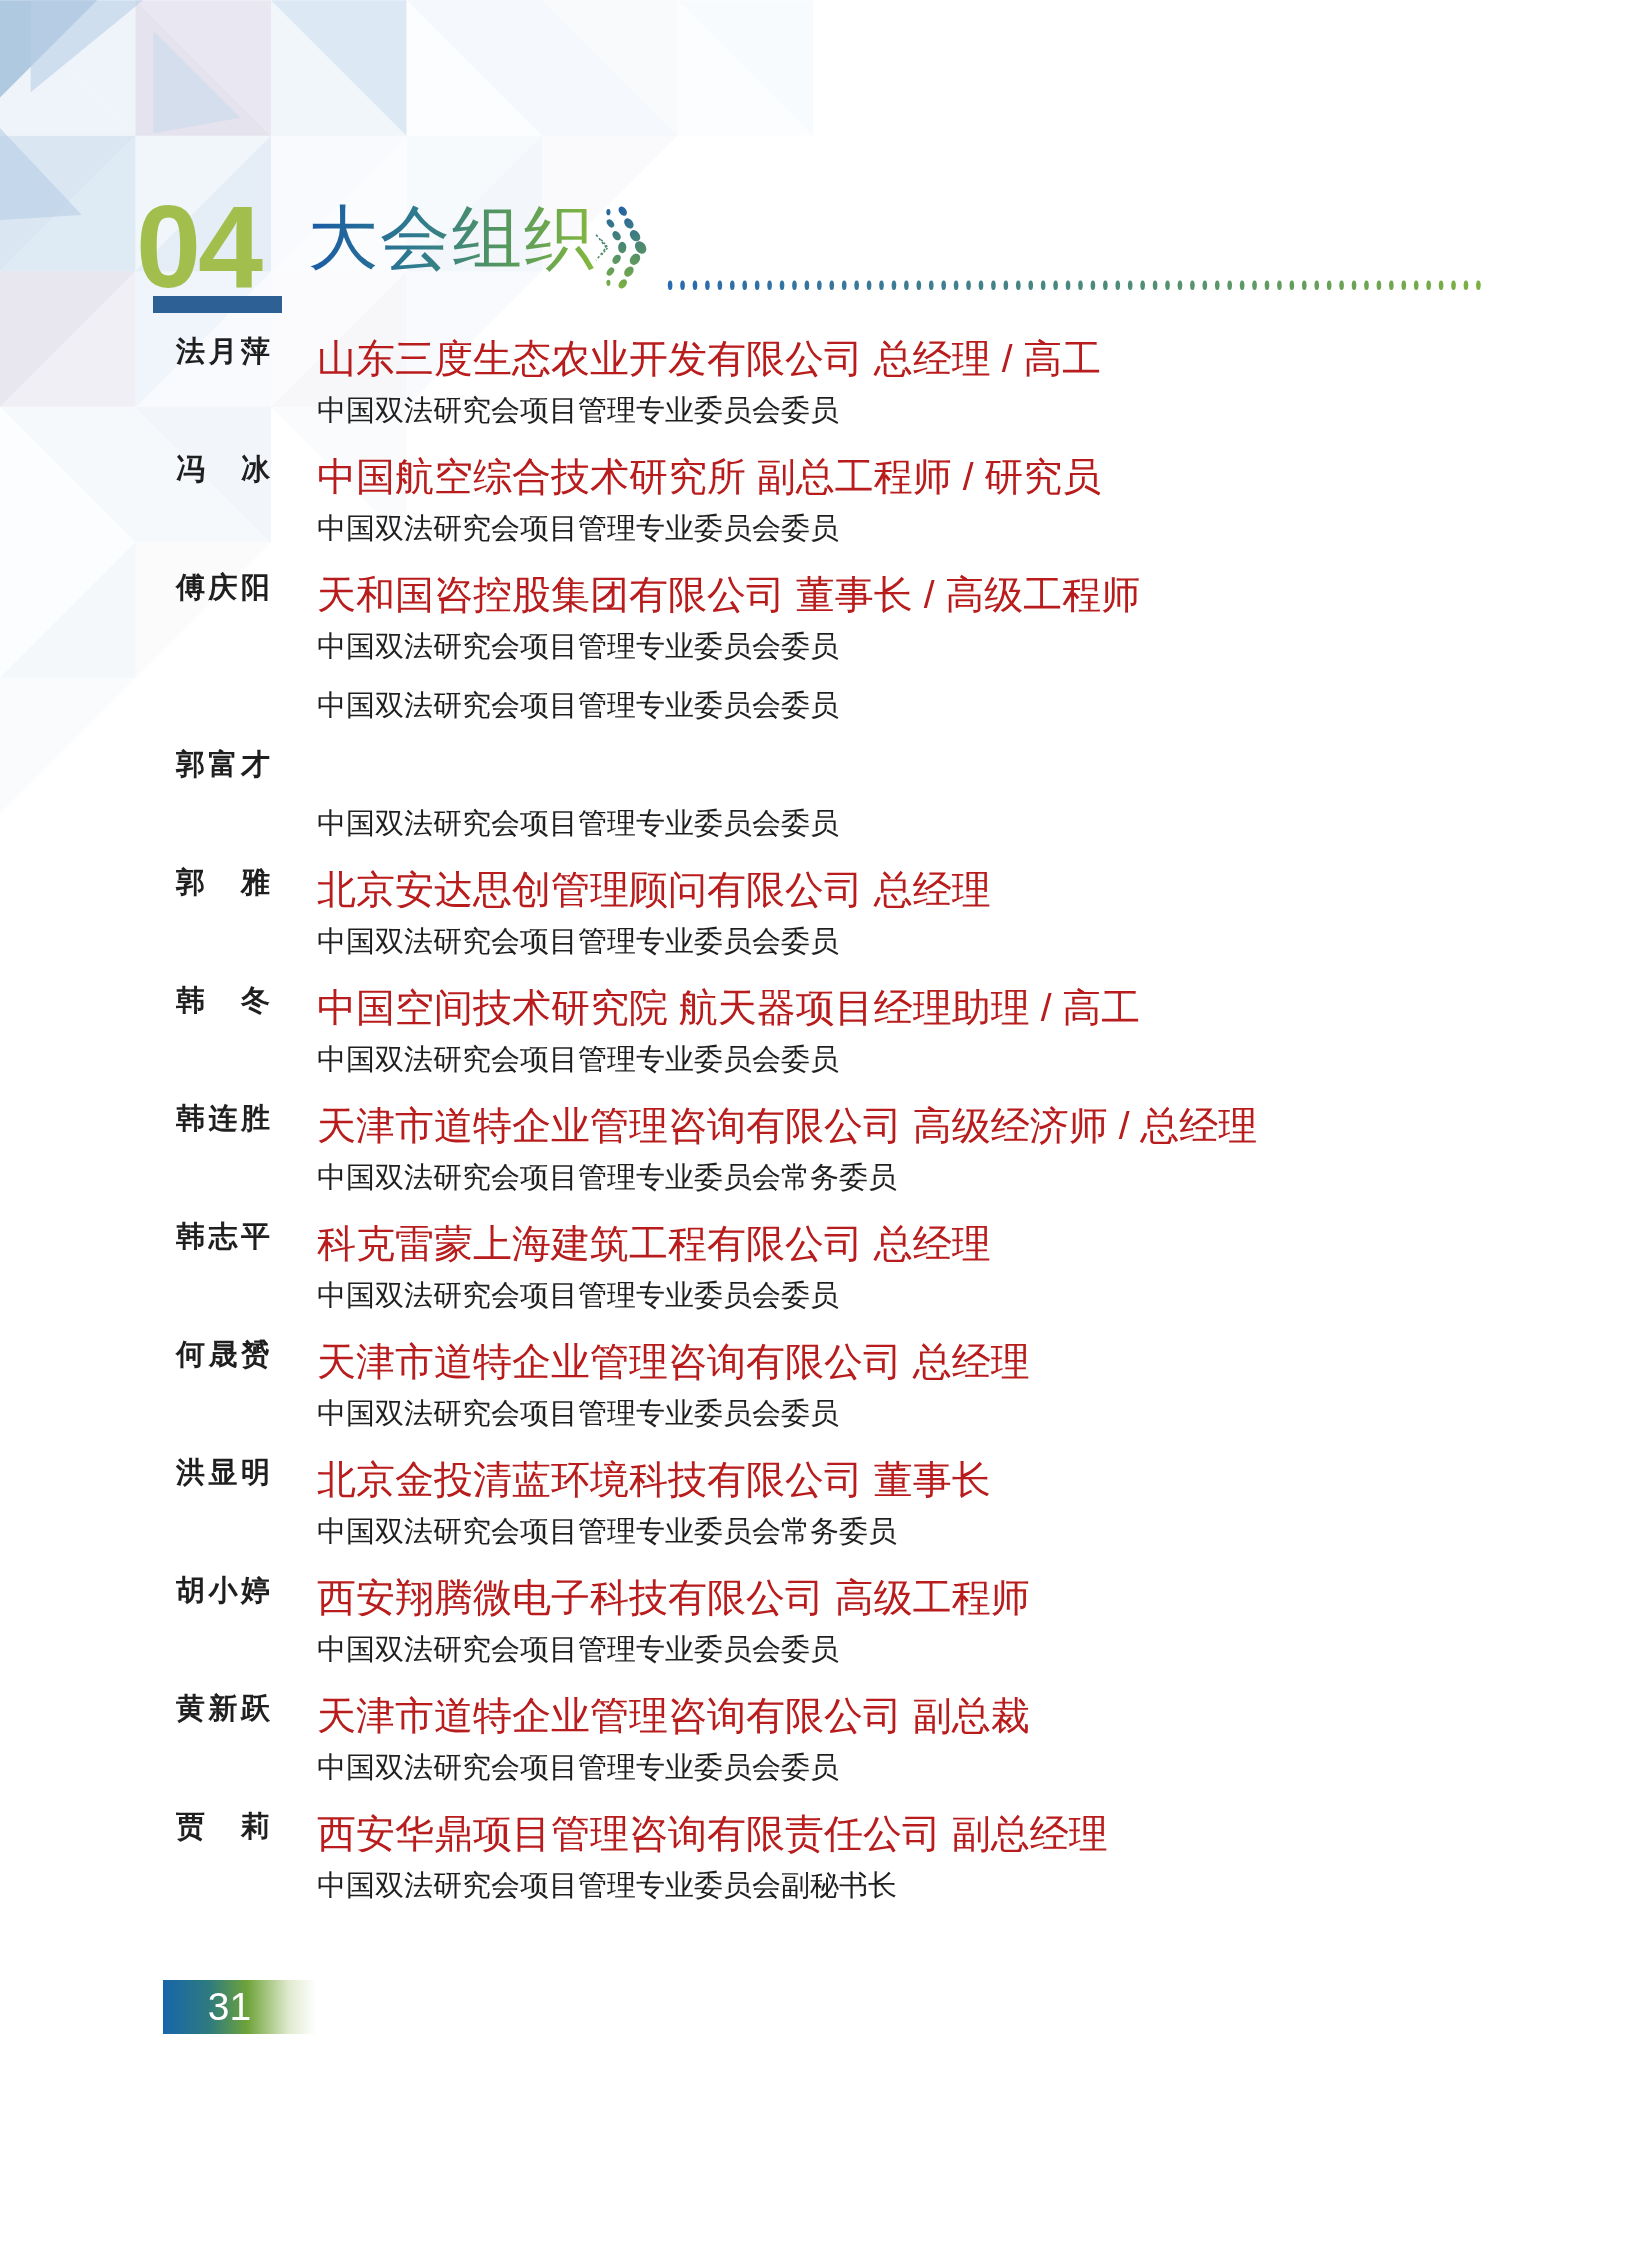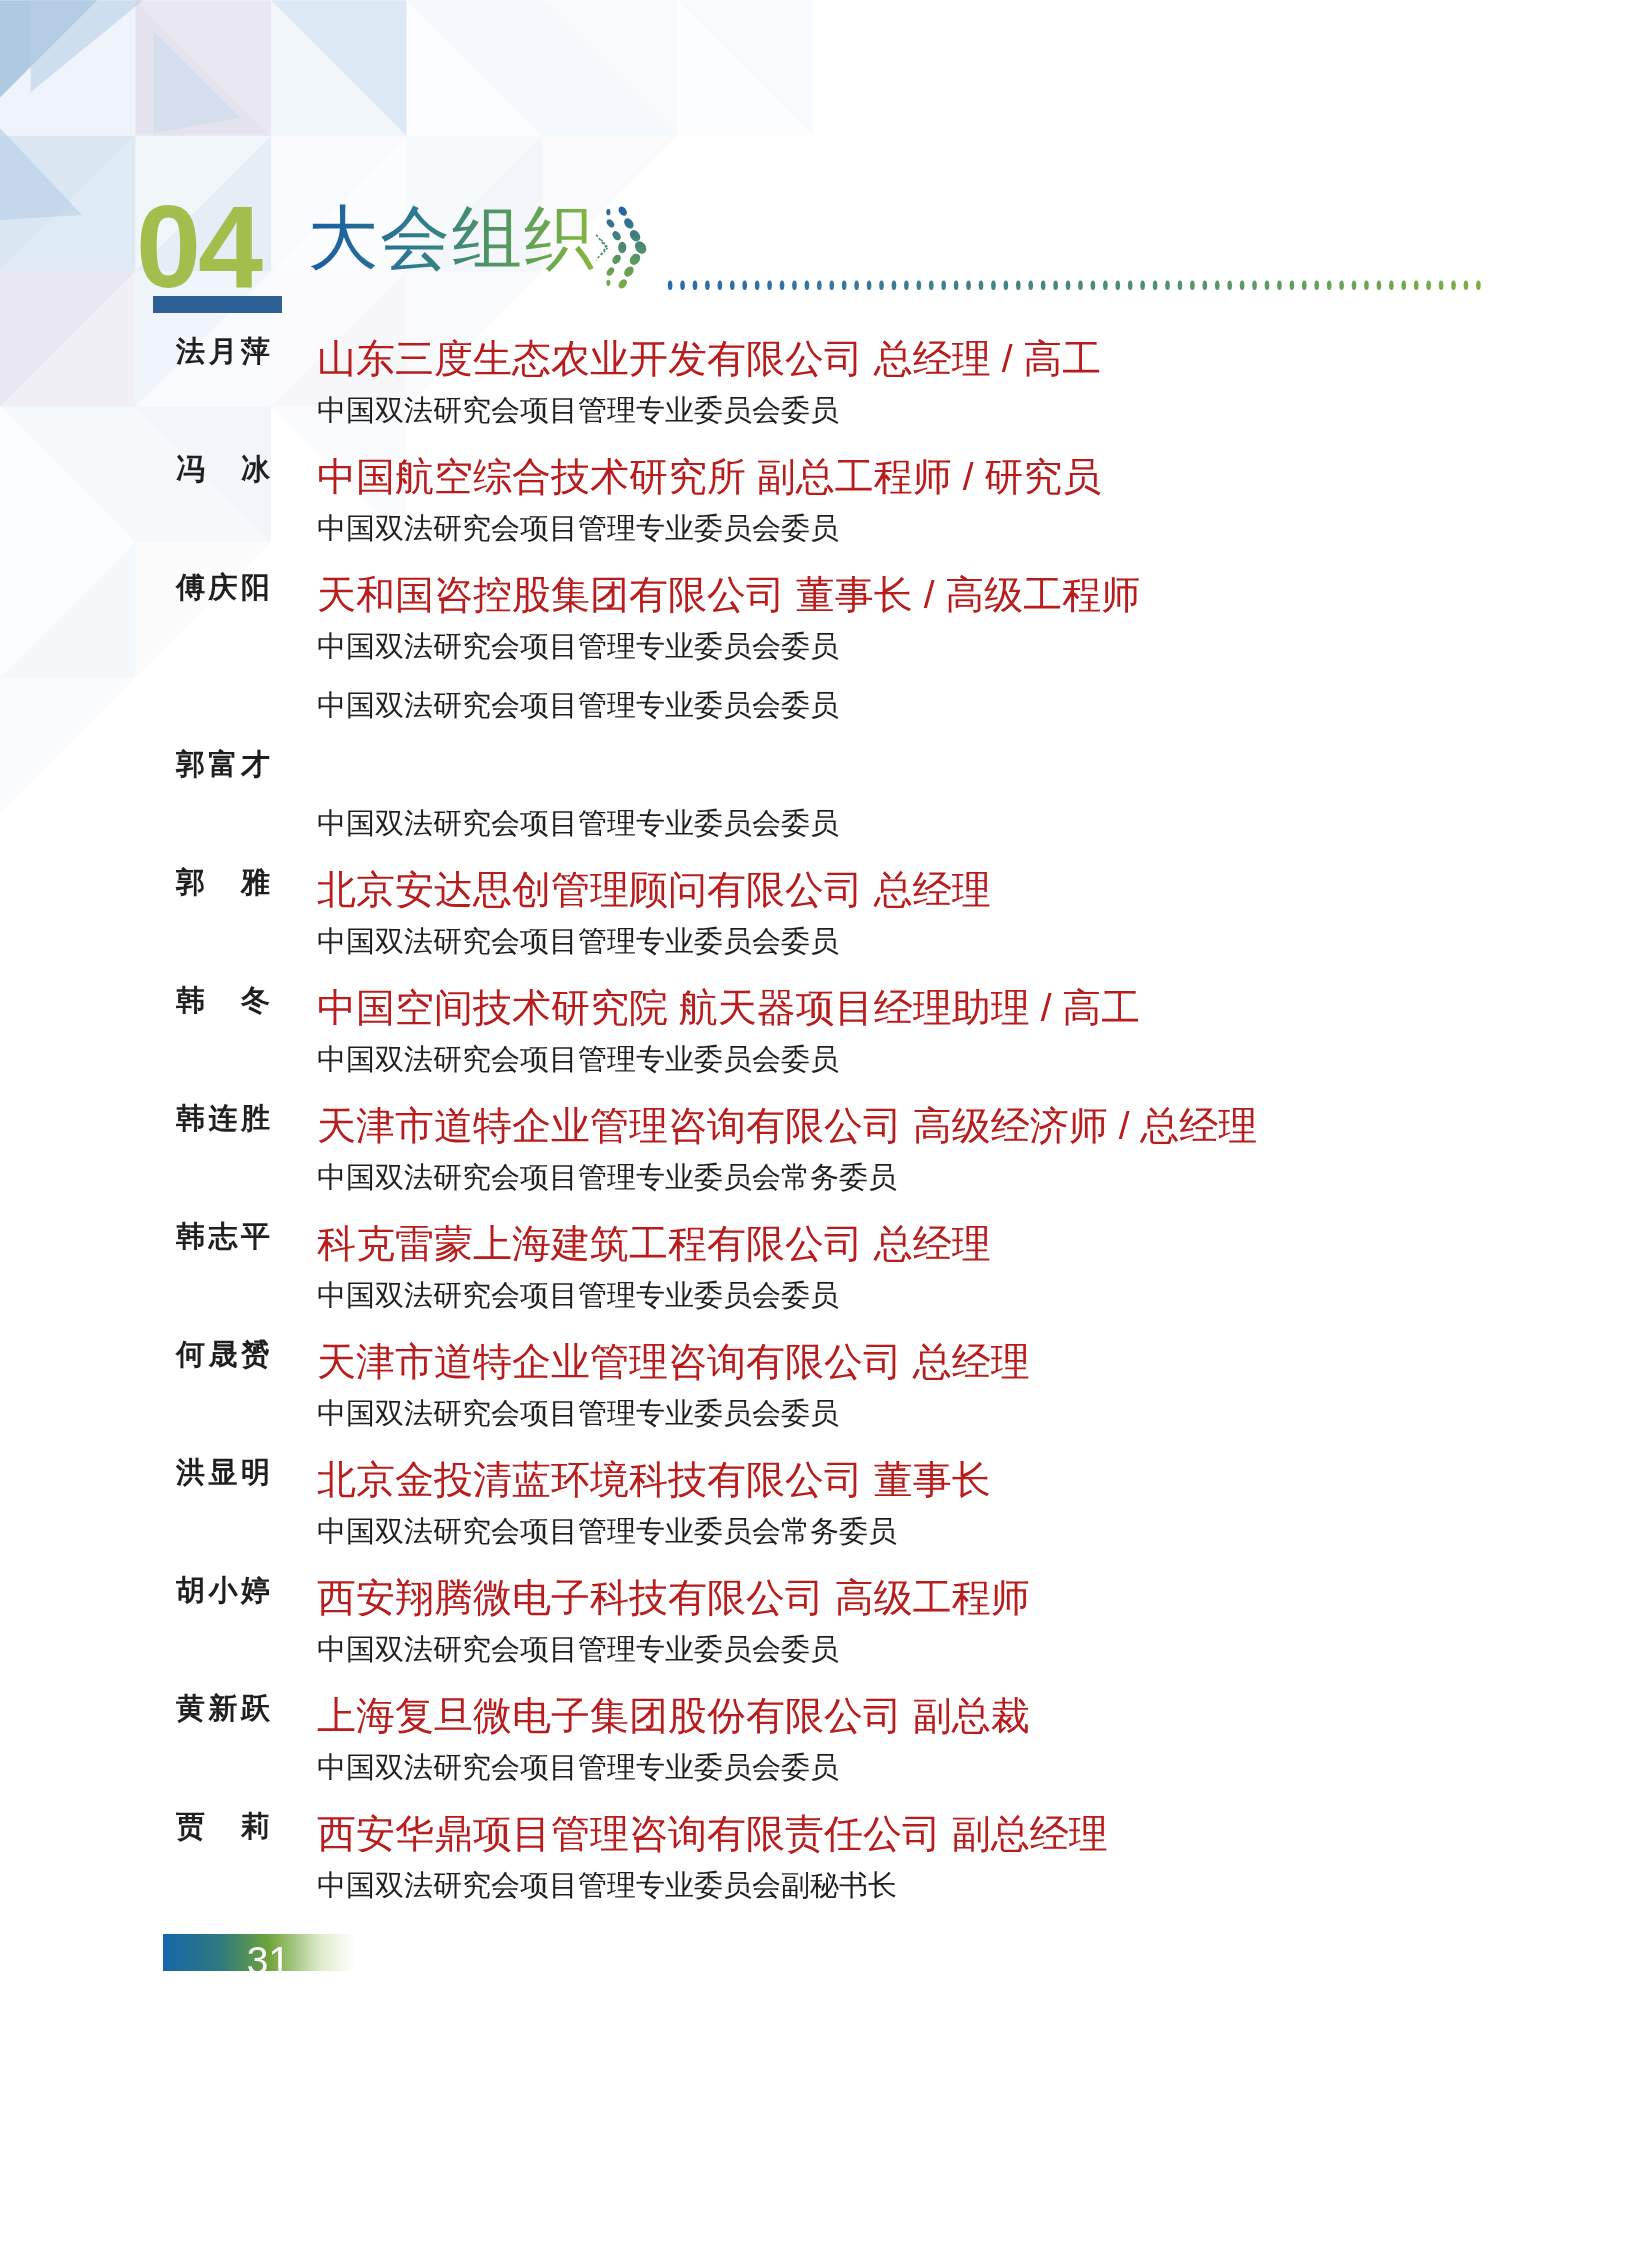--- a/index.html
+++ b/index.html
@@ -44,23 +44,22 @@
   .member-affiliation{
     display:inline-block;margin-left:47px;
     font-size:39px;font-weight:400;color:#b91c1c;
   }
   .member-role{
     display:inline-block;margin-left:317px;
     font-size:29px;font-weight:400;color:#1f1f1f;
   }
   
   .page-badge{
-    position:absolute;left:163px;top:1934px;width:153px;height:37px;
+    position:absolute;left:163px;top:1980px;width:153px;height:54px;
     background:linear-gradient(90deg,#1765aa 0%,#2e7a80 30%,#6ea339 55%,rgba(150,185,90,0.30) 82%,rgba(255,255,255,0) 100%);
-    padding-left:39px;
   }
   .page-badge-num{
     display:block;width:133px;height:54px;line-height:53px;
     text-align:center;font-size:39px;font-weight:400;color:#ffffff;
   }
 </style>
 </head>
 <body>
 
 <div class="page">
@@ -331,21 +330,21 @@
         <span class="member-affiliation">西安翔腾微电子科技有限公司 高级工程师</span>
       </div>
       <div class="line">
         <span class="member-role">中国双法研究会项目管理专业委员会委员</span>
       </div>
     </div>
 
     <div class="member-row">
       <div class="line">
         <span class="member-name">黄新跃</span>
-        <span class="member-affiliation">上海复旦微电子集团股份有限公司 副总裁</span>
+        <span class="member-affiliation">天津市道特企业管理咨询有限公司 副总裁</span>
       </div>
       <div class="line">
         <span class="member-role">中国双法研究会项目管理专业委员会委员</span>
       </div>
     </div>
 
     <div class="member-row">
       <div class="line">
         <span class="member-name">贾莉</span>
         <span class="member-affiliation">西安华鼎项目管理咨询有限责任公司 副总经理</span>

